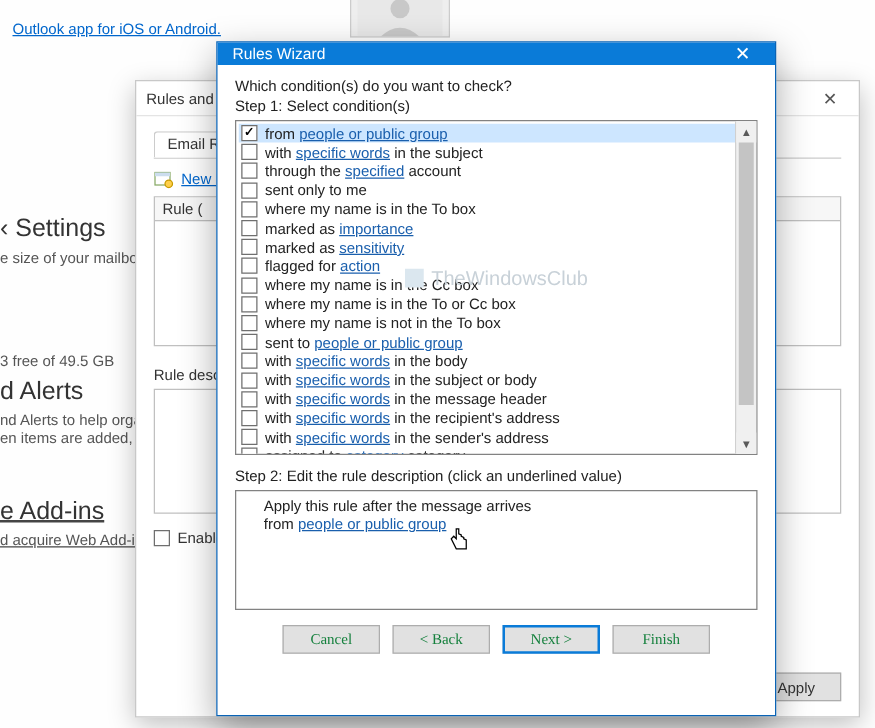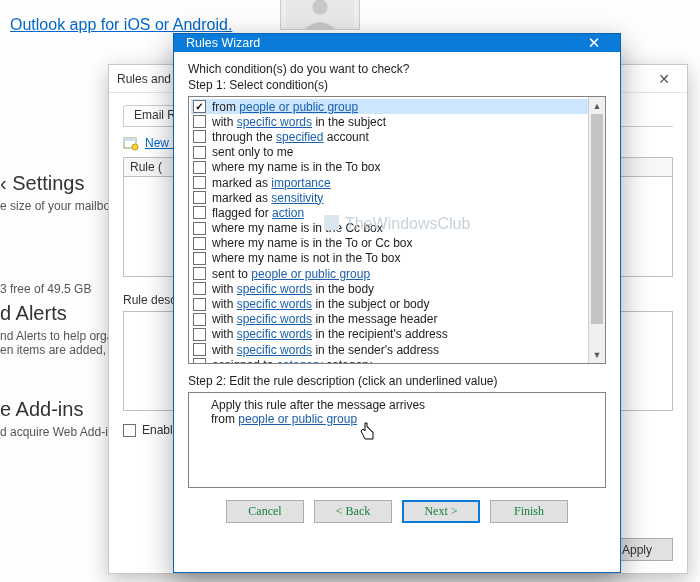--- a/index.html
+++ b/index.html
@@ -13,21 +13,21 @@
     overflow: hidden;
     position: relative;
   }
 
   
   .bg-page {
     position: absolute; left: 0; top: 0; width: 700px; height: 582px;
     background: #fefefe;
     padding: 0;
   }
-  .bg-link { color: #0066cc; text-decoration: underline; display:inline-block; margin: 2px 6px; font-size:16px;}
+  .bg-link { color: #0066cc; text-decoration: underline; display:inline-block; margin: 2px 6px; font-size:12px;}
   .bg-avatar { position:absolute; left: 280px; top: -6px; width: 80px; height: 36px; border:1px solid #ccc; background:#eee; }
   .bg-avatar svg { width:100%; height:100%; }
   .bg-section { position:absolute; left:0; color:#444; }
   .bg-heading { font-size: 20px; font-weight: 300; color:#333; margin: 0 0 4px 0; }
   .bg-text { font-size: 12px; color:#555; }
 
   
   .dlg-back {
     position:absolute;
     left: 108px; top: 64px;
@@ -151,21 +151,21 @@
   <div class="bg-section" style="top:172px;">
     <div class="bg-heading">‹ Settings</div>
     <div class="bg-text">e size of your mailbox</div>
   </div>
   <div class="bg-section bg-text" style="top:282px;">3 free of 49.5 GB</div>
   <div class="bg-section" style="top:302px;">
     <div class="bg-heading">d Alerts</div>
     <div class="bg-text">nd Alerts to help orga</div>
     <div class="bg-text">en items are added, c</div>
   </div>
-  <div class="bg-section" style="top:398px;">
+  <div class="bg-section" style="top:398px;text-decoration:underline;">
     <div class="bg-heading">e Add-ins</div>
     <div class="bg-text">d acquire Web Add-in</div>
   </div>
 </div>
 
 <div class="dlg-back">
   <div class="dlg-back-titlebar">
     <span>Rules and A</span>
     <span class="dlg-back-close">✕</span>
   </div>

